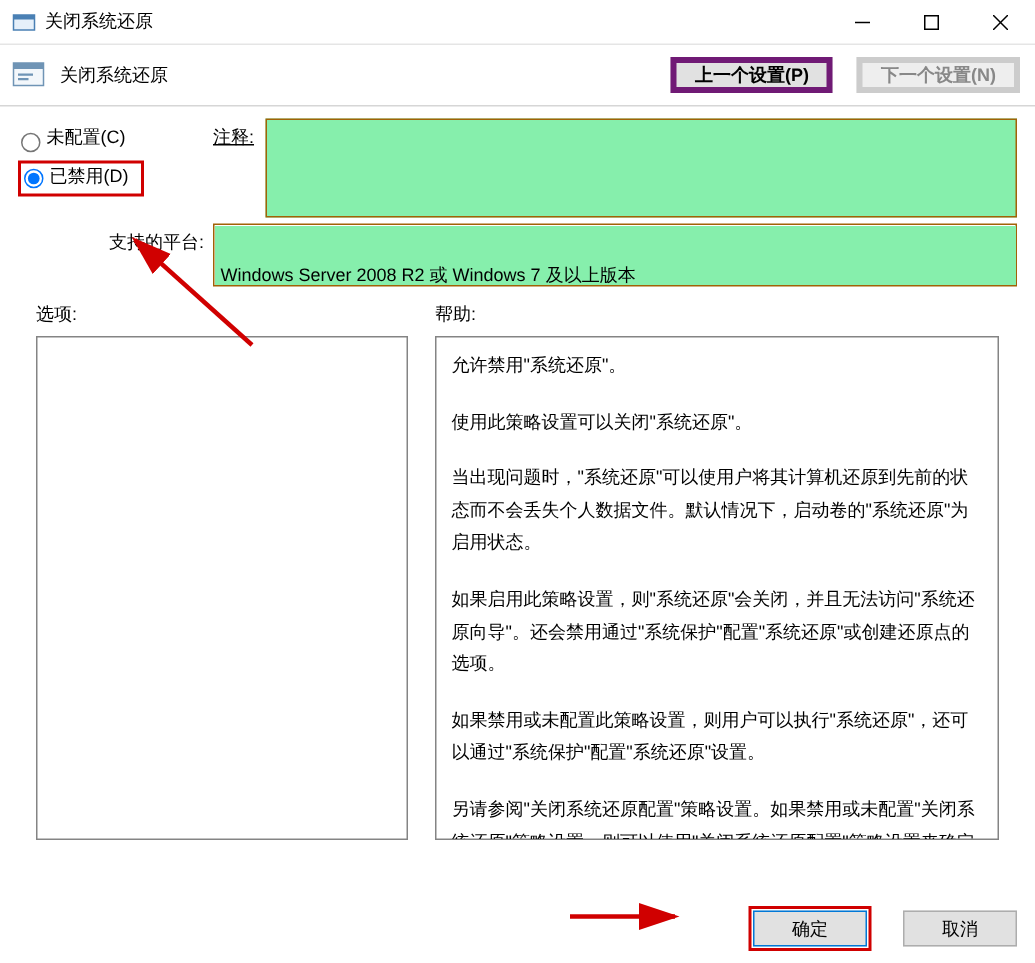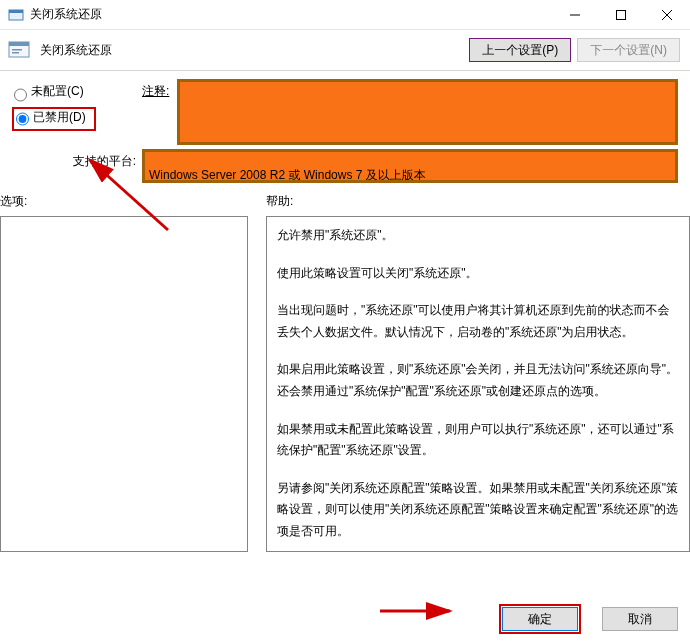--- a/index.html
+++ b/index.html
@@ -9,42 +9,42 @@
 .titlebar { height: 30px; display: flex; align-items: center; border-bottom: 1px solid #e5e5e5; background: #fff; }
 .titlebar .icon { width: 16px; height: 16px; margin: 0 6px 0 8px; }
 .titlebar .title { flex: 1; }
 .titlebar .btns { display: flex; }
 .titlebar .btn { width: 46px; height: 30px; display: flex; align-items: center; justify-content: center; color: #333; }
 
 
 .headerrow { display: flex; align-items: center; padding: 8px 10px 8px 8px; border-bottom: 1px solid #d6d6d6; }
 .headerrow .icon2 { width: 24px; height: 20px; margin-right: 8px; }
 .headerrow .lbl { flex: 1; font-size: 12px; }
-.navbtn { height: 24px; padding: 0 12px; border: 1px solid #701a75; background: #e1e1e1; margin-left: 6px; font-size: 12px; cursor: pointer; }
+.navbtn { height: 24px; padding: 0 12px; border: 4px solid #701a75; background: #e1e1e1; margin-left: 16px; font-size: 12px; cursor: pointer; font-weight: bold; }
 .navbtn.disabled { color: #888; background: #eee; border-color: #ccc; cursor: default; text-align: center; }
 
 
 .content { padding: 8px 12px 0 12px; }
 
 .row { display: flex; margin-bottom: 4px; }
 .leftcol { width: 130px; padding-top: 4px; }
 .rightcol { flex: 1; }
 
 .radio-group { margin-top: 0; }
 .radio { display: flex; height: 24px; cursor: pointer; padding-left: 2px; }
 .radio input { margin-right: 4px; }
 .radio.selected-box { border: 2px solid #d00000; width: 84px; }
 
 .label-inline { display: inline-block; padding-top: 4px; text-decoration: underline; }
 
-.textbox { border: 3px solid #a16207; background: #f97316; width: 100%; resize: none; overflow-y: scroll; padding: 10px 4px; font-size: 12px; }
+.textbox { border: 1px solid #a16207; background: #86efac; width: 100%; resize: none; overflow-y: scroll; padding: 20px 4px; font-size: 12px; }
 .comment-box { height: 66px; }
 .platform-box { height: 34px; line-height: 26px; }
 
-.midpanels { display: flex; padding: 0 0; margin-top: 10px; gap: 18px; }
+.midpanels { display: flex; padding: 0 24px; margin-top: 10px; gap: 18px; }
 .panel-l { width: 248px; display: flex; flex-direction: column; }
 .panel-r { flex: 1; display: flex; flex-direction: column; }
 .panel-lbl { margin-bottom: 6px; }
 .options-box { border: 1px solid #848484; height: 336px; }
 .help-box { border: 1px solid #848484; height: 336px; overflow-y: scroll; padding: 8px 10px; line-height: 1.8; }
 .help-box p { margin-bottom: 16px; }
 
 
 .bottombar { position: absolute; bottom: 0; right: 0; height: 46px; display: flex; align-items: center; gap: 24px; padding-right: 12px; }
 .stdbtn { height: 24px; width: 76px; border: 1px solid #adadad; background: #e1e1e1; cursor: pointer; font-size: 12px; }

